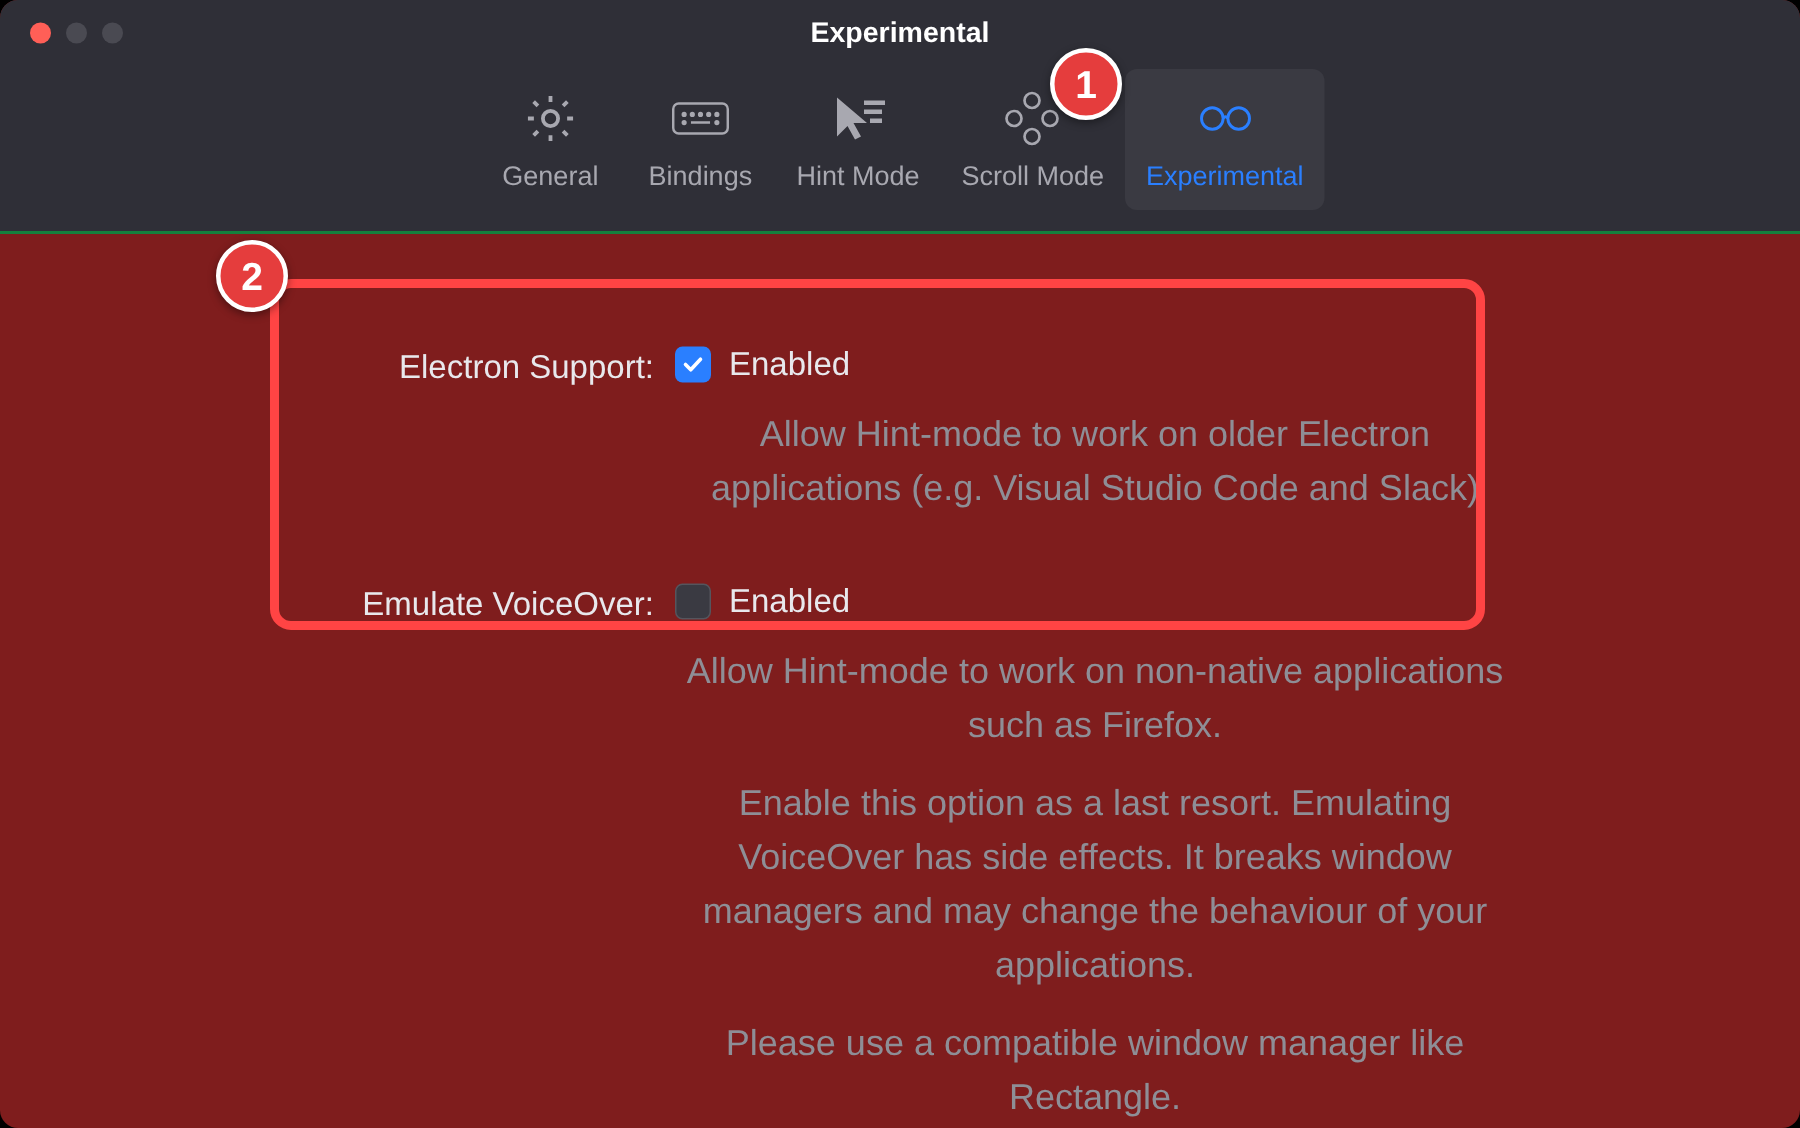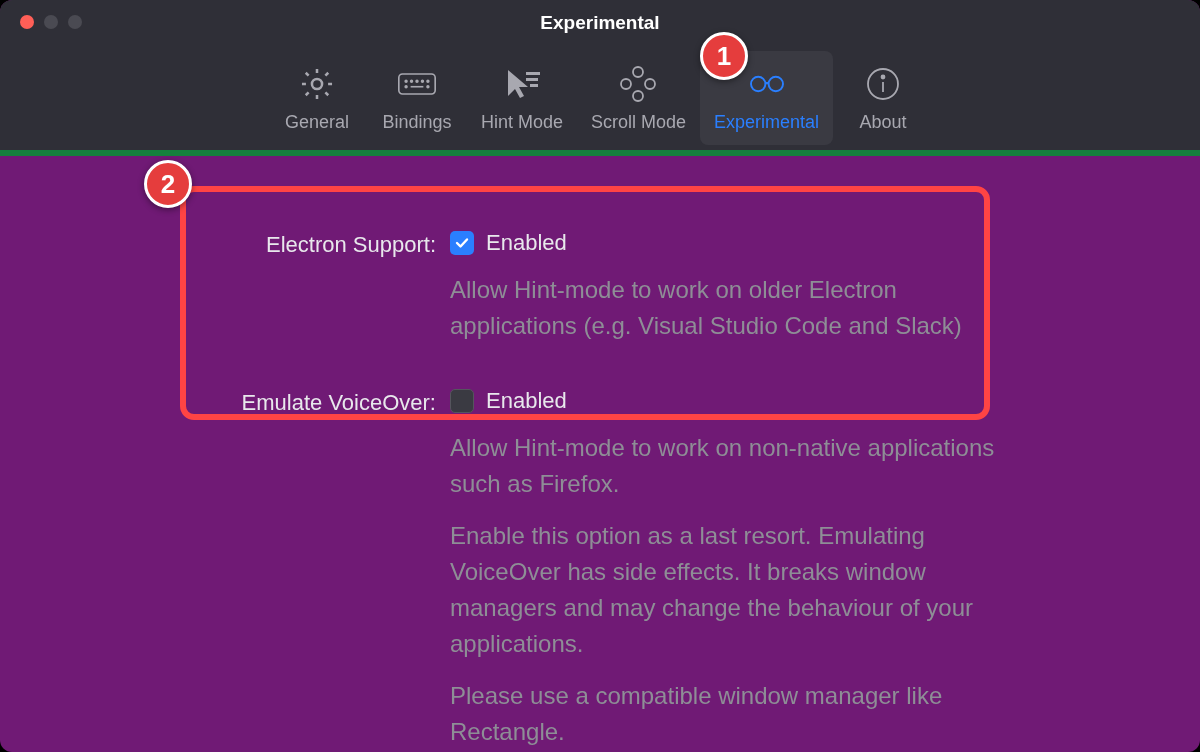--- a/index.html
+++ b/index.html
@@ -14,21 +14,21 @@
       height: 752px;
       position: relative;
       overflow: hidden;
     }
     .window {
       position: absolute;
       top: 0;
       left: 0;
       width: 1200px;
       height: 752px;
-      background: #701a75;
+      background: #7f1d1d;
       border-radius: 12px;
       overflow: hidden;
     }
     .titlebar {
       height: 46px;
       display: flex;
       align-items: center;
       position: relative;
       background: #2f2f37;
     }
@@ -51,23 +51,22 @@
       margin: 0 auto;
       color: #ffffff;
       font-size: 19px;
       font-weight: 600;
     }
     .toolbar {
       height: 110px;
       background: #2f2f37;
       display: flex;
       justify-content: center;
-      align-items: center;
       gap: 0;
-      border-bottom: 6px solid #15803d;
+      border-bottom: 2px solid #15803d;
     }
     .tab-item {
       display: flex;
       flex-direction: column;
       align-items: center;
       justify-content: center;
       gap: 8px;
       padding: 10px 14px;
       border-radius: 8px;
       cursor: pointer;
@@ -105,20 +104,21 @@
       width: 390px;
       text-align: right;
       padding-right: 14px;
       font-size: 22px;
       color: #e8e8ec;
       padding-top: 2px;
     }
     .setting-body {
       flex: 1;
       max-width: 560px;
+      text-align: center;
     }
     .checkbox-row {
       display: flex;
       align-items: center;
       gap: 12px;
       margin-bottom: 16px;
     }
     .checkbox {
       width: 24px;
       height: 24px;
@@ -239,30 +239,20 @@
       <div class="tab-icon">
         <svg width="50" height="28" viewBox="0 0 50 28" fill="none" stroke="#2a7fff" stroke-width="2.4">
           <circle cx="14" cy="14" r="9"></circle>
           <circle cx="36" cy="14" r="9"></circle>
           <path d="M23 14 Q25 11 27 14"></path>
         </svg>
       </div>
       <div class="tab-label">Experimental</div>
     </div>
 
-    <div class="tab-item">
-      <div class="tab-icon">
-        <svg width="36" height="36" viewBox="0 0 36 36" fill="none" stroke="#a8a8b0" stroke-width="1.8">
-          <circle cx="18" cy="18" r="15"></circle>
-          <circle cx="18" cy="11" r="1.5" fill="#a8a8b0"></circle>
-          <line x1="18" y1="16" x2="18" y2="26"></line>
-        </svg>
-      </div>
-      <div class="tab-label">About</div>
-    </div>
 
   </div>
 
   <div class="content">
 
     <div class="setting-row">
       <div class="setting-label">Electron Support:</div>
       <div class="setting-body">
         <div class="checkbox-row">
           <div class="checkbox checked">

